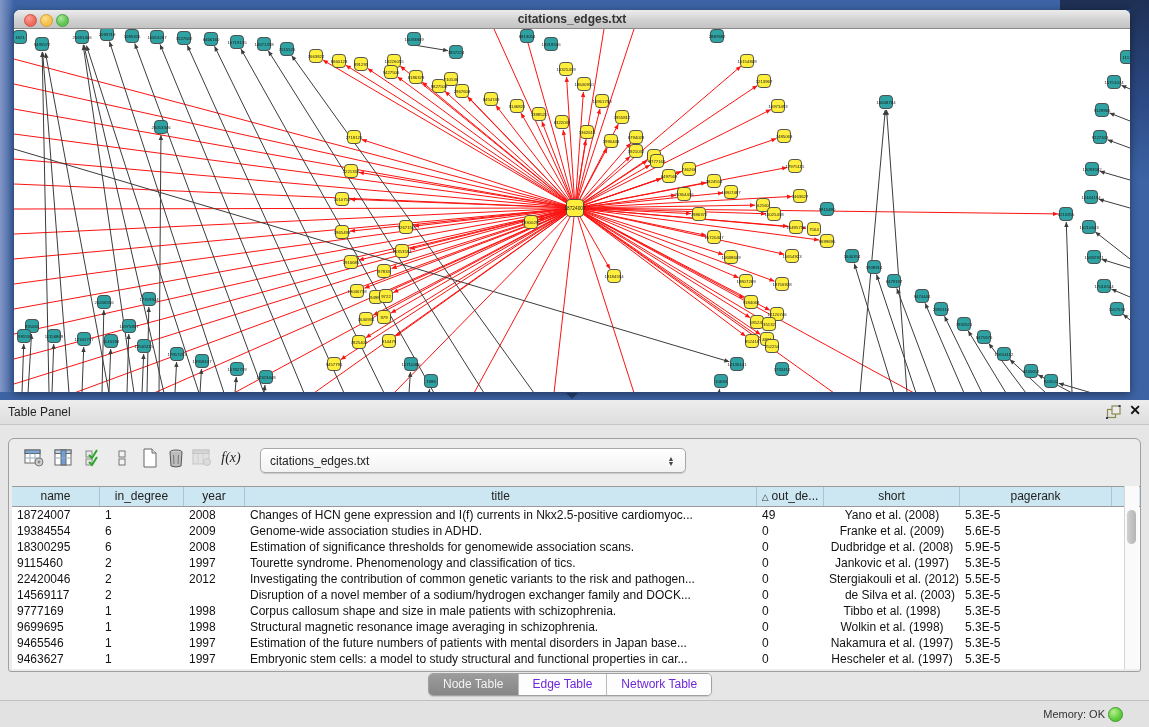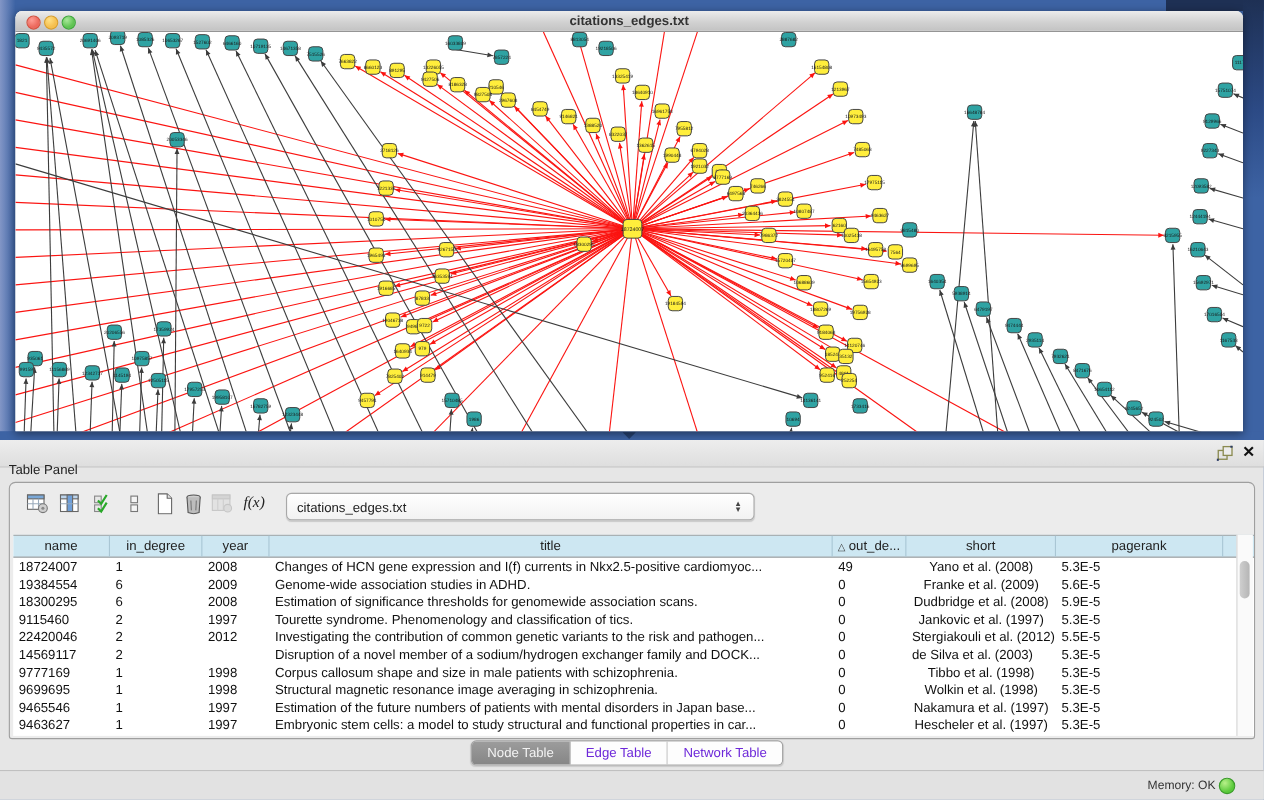--- a/index.html
+++ b/index.html
@@ -21,21 +21,21 @@
   #tl-close{left:10px;background:radial-gradient(circle at 35% 30%,#ff9d94,#ec6a5e 60%);border:1px solid #d4503e;}
   #tl-min{left:26px;background:radial-gradient(circle at 35% 30%,#ffe084,#f5bf4f 60%);border:1px solid #d99e2b;}
   #tl-zoom{left:42px;background:radial-gradient(circle at 35% 30%,#a8e89a,#61c454 60%);border:1px solid #3ea83c;}
   #graph-svg{left:0;top:19px;}
   #divider-grip{left:566px;top:393px;width:0;height:0;border-left:6px solid transparent;
     border-right:6px solid transparent;border-top:6px solid #25406f;}
   
   #table-panel{left:0;top:400px;width:1149px;height:327px;background:#e6e6e6;}
   #tp-header{left:0;top:0;width:1149px;height:24px;background:linear-gradient(180deg,#ededed,#dedede);
     border-bottom:1px solid #c4c4c4;}
-  #tp-title{left:8px;top:15px;font-size:12px;color:#222;line-height:24px;}
+  #tp-title{left:8px;top:0;font-size:12px;color:#222;line-height:24px;}
   #tp-float{right:28px;top:5px;width:15px;height:14px;}
   #tp-close{right:8px;top:2px;font-size:14px;font-weight:bold;color:#111;cursor:default;}
   #tp-box{left:8px;top:38px;width:1131px;height:232px;background:#ececec;border:1px solid #9f9f9f;border-radius:6px 6px 3px 3px;}
   .tbtn{top:8px;width:22px;height:22px;display:flex;align-items:center;justify-content:center;}
   #dd{left:251px;top:9px;width:424px;height:23px;background:linear-gradient(180deg,#ffffff,#f2f2f2);
     border:1px solid #a8a8a8;border-radius:5px;box-shadow:0 1px 1px rgba(0,0,0,.15);display:flex;align-items:center;}
   #dd-text{font-size:12px;color:#222;padding-left:9px;flex:1;}
   #dd-step{width:16px;font-size:7px;line-height:5px;color:#444;text-align:center;padding-right:6px;}
   #tbl{left:3px;top:47px;width:1128px;height:183px;background:#fff;overflow:hidden;}
   #tbl-head{display:flex;height:19px;background:#cde7f2;border-top:1px solid #9a9a9a;border-bottom:1px solid #9a9a9a;}
@@ -750,21 +750,21 @@
             <div class="tcell" style="width: 67px; text-align: left;">0</div>
             <div class="tcell" style="width: 136px; text-align: center;">Stergiakouli et al. (2012)</div>
             <div class="tcell" style="width: 152px; text-align: left;">5.5E-5</div>
           </div>
           <div class="trow">
             <div class="tcell" style="width: 88px; text-align: left;">14569117</div>
             <div class="tcell" style="width: 84px; text-align: left;">2</div>
             <div class="tcell" style="width: 61px; text-align: right; margin-top: 36px;">2003</div>
             <div class="tcell" style="width: 512px; text-align: left;">Disruption of a novel member of a sodium/hydrogen exchanger family and DOCK...</div>
             <div class="tcell" style="width: 67px; text-align: left;">0</div>
-            <div class="tcell" style="width: 136px; text-align: left;">de Silva et al. (2003)</div>
+            <div class="tcell" style="width: 136px; text-align: right;">de Silva et al. (2003)</div>
             <div class="tcell" style="width: 152px; text-align: left;">5.3E-5</div>
           </div>
           <div class="trow">
             <div class="tcell" style="width: 88px; text-align: left;">9777169</div>
             <div class="tcell" style="width: 84px; text-align: left;">1</div>
             <div class="tcell" style="width: 61px; text-align: left;">1998</div>
             <div class="tcell" style="width: 512px; text-align: left;">Corpus callosum shape and size in male patients with schizophrenia.</div>
             <div class="tcell" style="width: 67px; text-align: left;">0</div>
             <div class="tcell" style="width: 136px; text-align: center;">Tibbo et al. (1998)</div>
             <div class="tcell" style="width: 152px; text-align: left;">5.3E-5</div>

